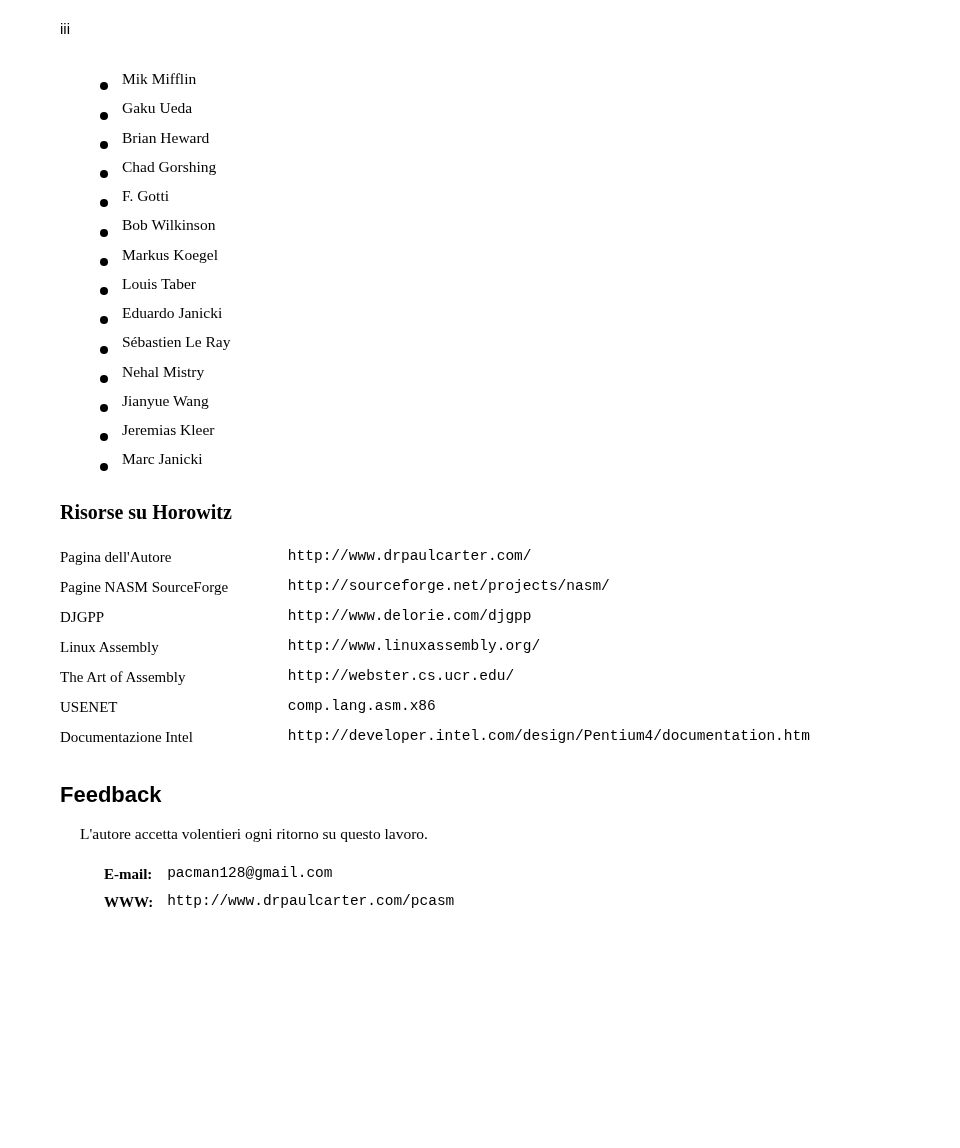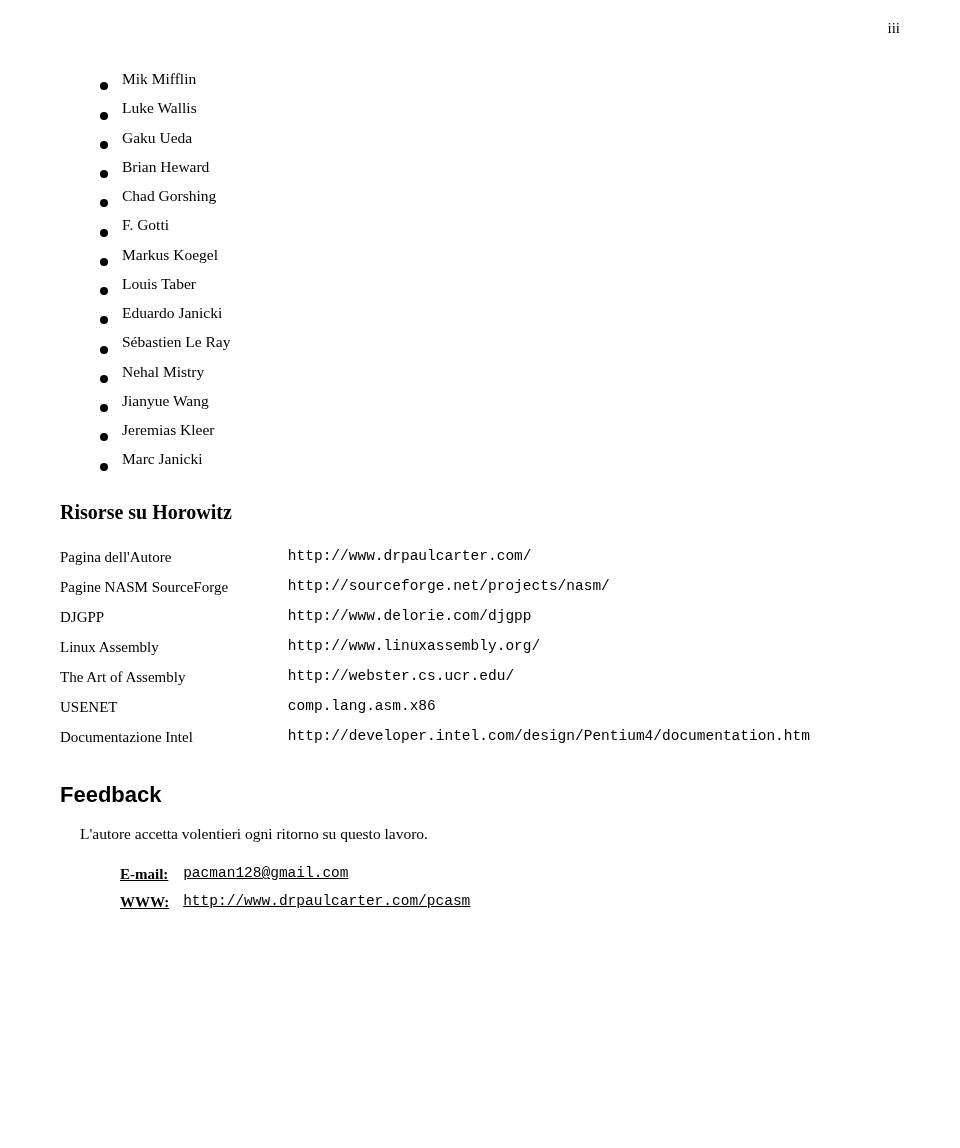--- a/index.html
+++ b/index.html
@@ -12,24 +12,24 @@
       background: #ffffff;
       font-family: "Computer Modern", "Latin Modern", Georgia, "Times New Roman", Times, serif;
       font-size: 16px;
       color: #000000;
       width: 960px;
       min-height: 1148px;
       padding: 20px 60px 40px 60px;
     }
 
     .page-number {
-      text-align: right;
+      text-align: left;
       font-size: 15px;
       margin-bottom: 30px;
-      font-family: Liberation Serif, serif;
+      font-family: Liberation Sans, sans-serif;
     }
 
     .bullet-list {
       list-style: none;
       padding: 0;
       margin: 0 0 30px 40px;
     }
 
     .bullet-list li {
       display: flex;
@@ -93,22 +93,21 @@
 
     .feedback-text {
       font-size: 15.5px;
       margin: 0 0 14px 20px;
       line-height: 1.6;
       font-family: "Computer Modern", Georgia, serif;
     }
 
     .contact-table {
       border-collapse: collapse;
-      margin-left: 60px;
-      text-decoration: underline;
+      margin-left: 44px;
     }
 
     .contact-table td {
       padding: 2px 8px 2px 0;
       font-size: 15px;
       line-height: 1.6;
       vertical-align: top;
     }
 
     .contact-table td.contact-label {
@@ -130,37 +129,37 @@
   <span>iii</span>
 </div>
 
 <ul class="bullet-list">
 <li>
       <span class="bullet-dot"></span>
       <span>Mik Mifflin</span>
     </li>
     <li>
       <span class="bullet-dot"></span>
-      <span>Luke Wallis</span>
-    </li>
-    <li>
-      <span class="bullet-dot"></span>
       <span>Gaku Ueda</span>
     </li>
     <li>
       <span class="bullet-dot"></span>
       <span>Brian Heward</span>
     </li>
     <li>
       <span class="bullet-dot"></span>
       <span>Chad Gorshing</span>
     </li>
     <li>
       <span class="bullet-dot"></span>
       <span>F. Gotti</span>
+    </li>
+    <li>
+      <span class="bullet-dot"></span>
+      <span>Bob Wilkinson</span>
     </li>
     <li>
       <span class="bullet-dot"></span>
       <span>Markus Koegel</span>
     </li>
     <li>
       <span class="bullet-dot"></span>
       <span>Louis Taber</span>
     </li>
     <li>

